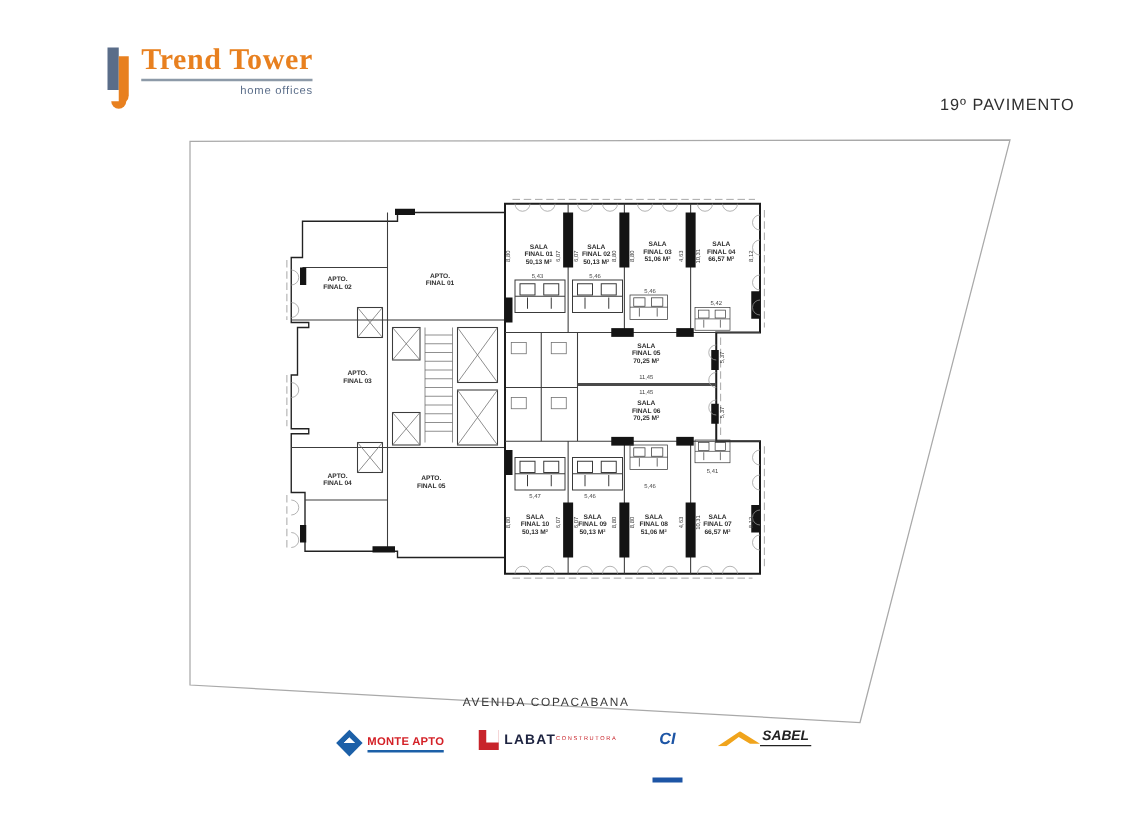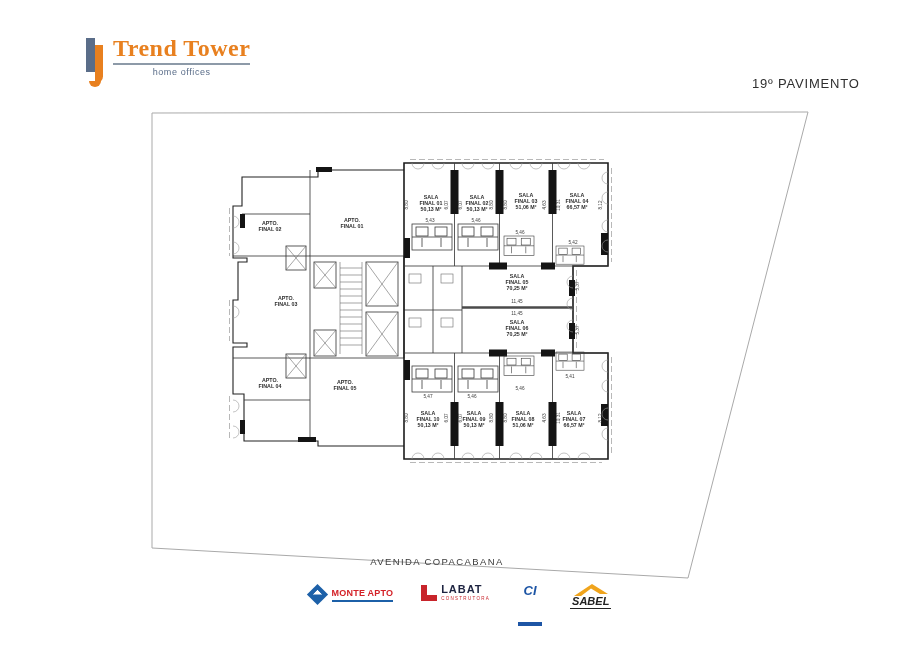--- a/index.html
+++ b/index.html
@@ -6,21 +6,21 @@
   body{width:918px;height:650px;overflow:hidden;font-family:"Liberation Sans",sans-serif;}
   .page{position:relative;width:918px;height:650px;background:#fff;}
 
   
   .logo{position:absolute;left:80px;top:36px;display:flex;align-items:flex-start;}
   .logo-mark{width:28px;height:52px;position:relative;margin-right:5px;}
   .bar-blue{position:absolute;left:6px;top:2px;width:9px;height:34px;background:#5a6d89;}
   .bar-orange{position:absolute;left:15px;top:9px;width:8px;height:38px;background:#e8801f;border-radius:0 0 9px 2px;}
   .logo-mark::after{content:"";position:absolute;left:9px;top:45px;width:12px;height:6px;background:#e8801f;border-radius:0 0 12px 12px;}
   .logo-title{font-family:"Liberation Serif",serif;font-weight:bold;font-size:24px;line-height:1;color:#e8801f;border-bottom:2px solid #8d9aa8;padding-bottom:3px;letter-spacing:.5px;}
-  .logo-subtitle{font-size:9px;color:#5a6d89;text-align:center;margin-top:2px;letter-spacing:.6px;}
+  .logo-subtitle{font-size:9px;color:#5a6d89;text-align:right;margin-top:2px;letter-spacing:.6px;}
   .floor-label{position:absolute;left:752px;top:40px;font-size:13px;color:#2f2f2f;letter-spacing:.8px;margin-top:36px;}
 
   
   svg.plan{position:absolute;left:0;top:0;}
   .bnd{fill:none;stroke:#a9a9a9;stroke-width:1;}
   .wall{fill:none;stroke:#1c1c1c;stroke-width:1.6;}
   .wall2{fill:none;stroke:#222;stroke-width:1.1;}
   .part{fill:none;stroke:#3c3c3c;stroke-width:.85;}
   .wallmid{fill:none;stroke:#4a4a4a;stroke-width:2.4;}
   .thin{fill:none;stroke:#6a6a6a;stroke-width:.6;}
@@ -34,27 +34,27 @@
   
   .footer{position:absolute;left:0;top:584px;width:918px;display:flex;justify-content:center;align-items:flex-start;gap:28px;}
   .flogo{display:flex;align-items:center;gap:4px;}
   .mc-diamond{width:15px;height:15px;background:#1c60a8;transform:rotate(45deg);position:relative;flex:none;margin:3px;}
   .mc-diamond::after{content:"";position:absolute;left:4px;top:4px;width:7px;height:7px;background:#fff;clip-path:polygon(0 0,100% 0,0 100%);}
   .mc-col{display:flex;flex-direction:column;}
   .mc-name{font-size:9px;font-weight:bold;color:#d42127;letter-spacing:.2px;white-space:nowrap;}
   .mc-tagline{height:2px;background:#1c60a8;margin-top:2px;}
   .labat-mark{width:16px;height:16px;background:#c8242b;position:relative;flex:none;}
   .labat-mark::after{content:"";position:absolute;right:0;top:0;width:10px;height:10px;background:#fff;}
-  .labat-col{display:flex;flex-direction:column;}
+  .labat-col{display:flex;}
   .labat-name{font-size:11px;font-weight:bold;color:#1d2340;letter-spacing:1px;line-height:1;}
   .labat-sub{font-size:4.5px;color:#c8242b;letter-spacing:1.3px;margin-top:1px;}
   .ci-col{display:flex;flex-direction:column;align-items:center;gap:24px;}
   .ci-name{font-size:13px;font-weight:bold;font-style:italic;color:#1d55a5;line-height:1;}
   .ci-strip{width:24px;height:4px;background:#1d55a5;margin-top:1px;}
-  .sabel-col{display:flex;flex-direction:column;align-items:center;}
+  .sabel-col{display:flex;flex-direction:row;align-items:center;}
   .sabel-name{font-size:11px;font-weight:bold;font-style:italic;color:#222;border-bottom:1.5px solid #222;padding:0 2px 1px 2px;line-height:1;}
 </style>
 </head>
 <body>
 
 <div class="page">
 
   <div class="logo">
     <div class="logo-mark">
       <span class="bar-blue"></span>

